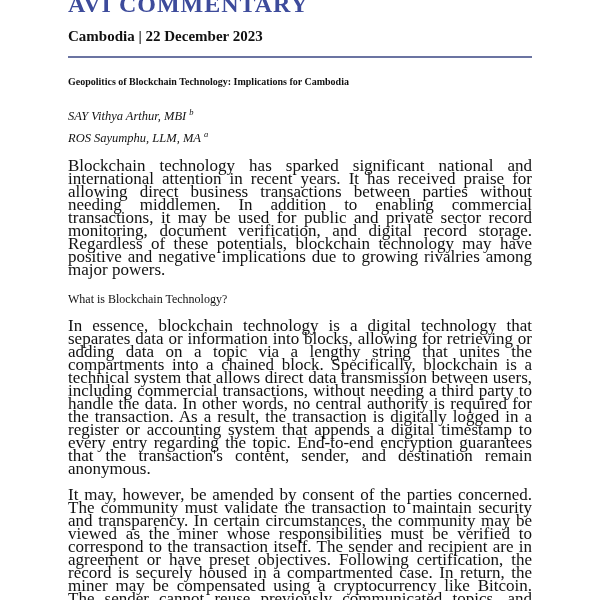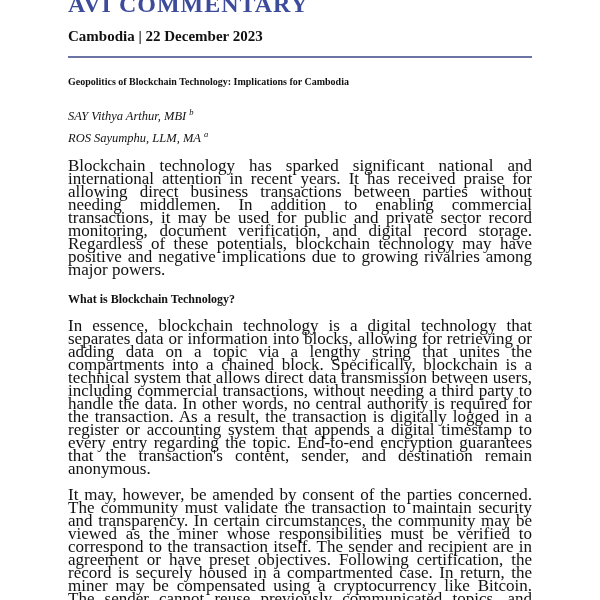--- a/index.html
+++ b/index.html
@@ -72,21 +72,21 @@
     line-height: 13px;
     text-align: justify;
     color: #111111;
   }
   .body-paragraph.first {
     margin-top: 12px;
   }
   .section-heading {
     margin-top: 16px;
     font-size: 12px;
-    font-weight: bold;
+    font-weight: normal;
     line-height: 14px;
     color: #111111;
   }
 </style>
 </head>
 <body>
 
 <div class="page">
   <div class="content">
 

